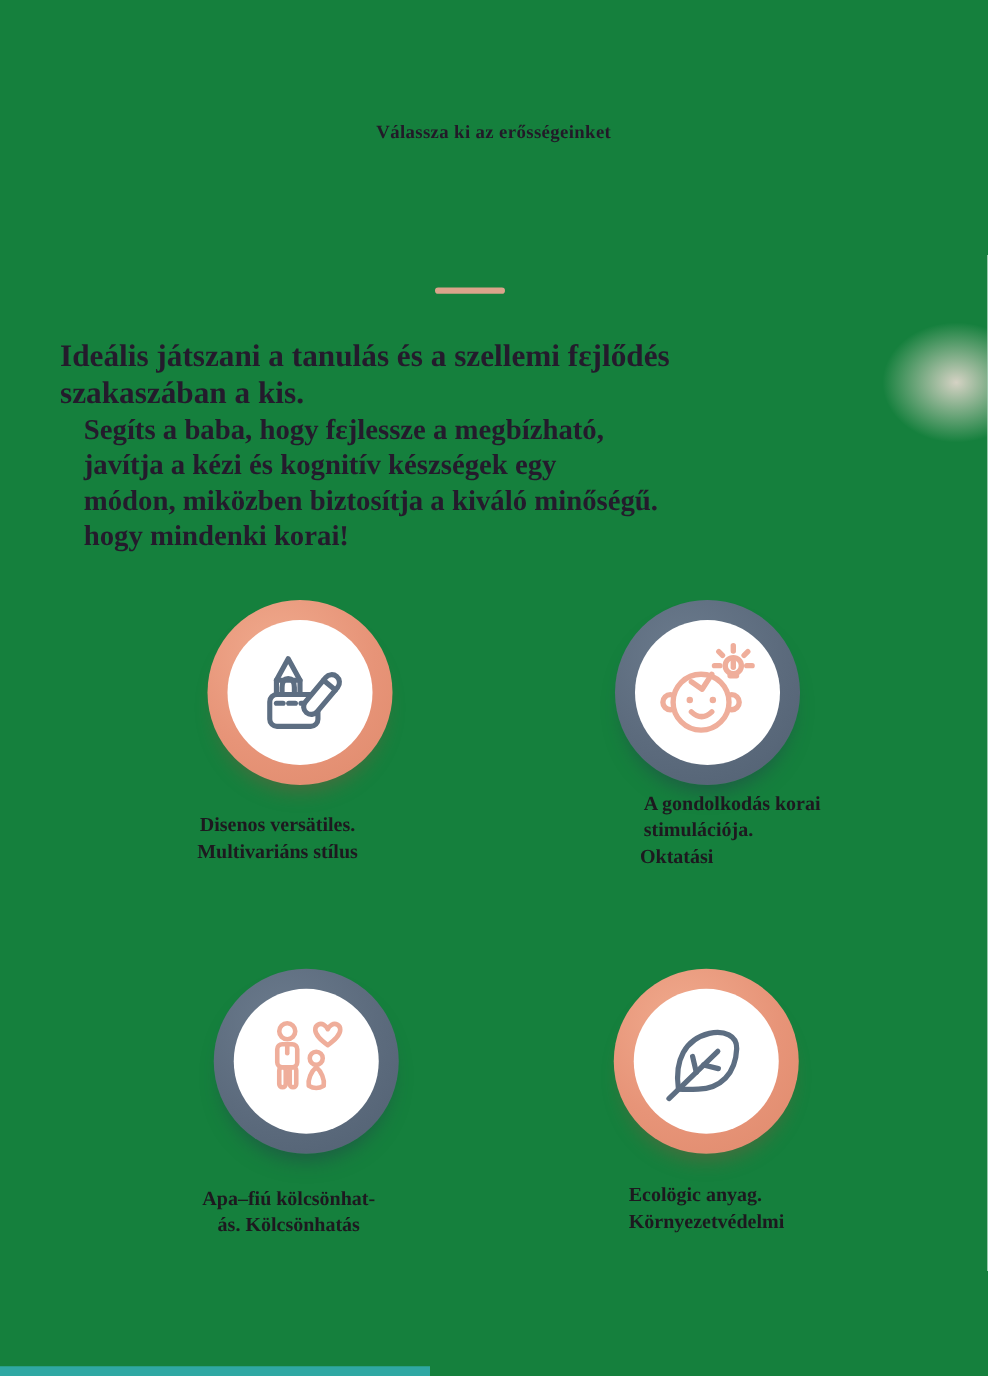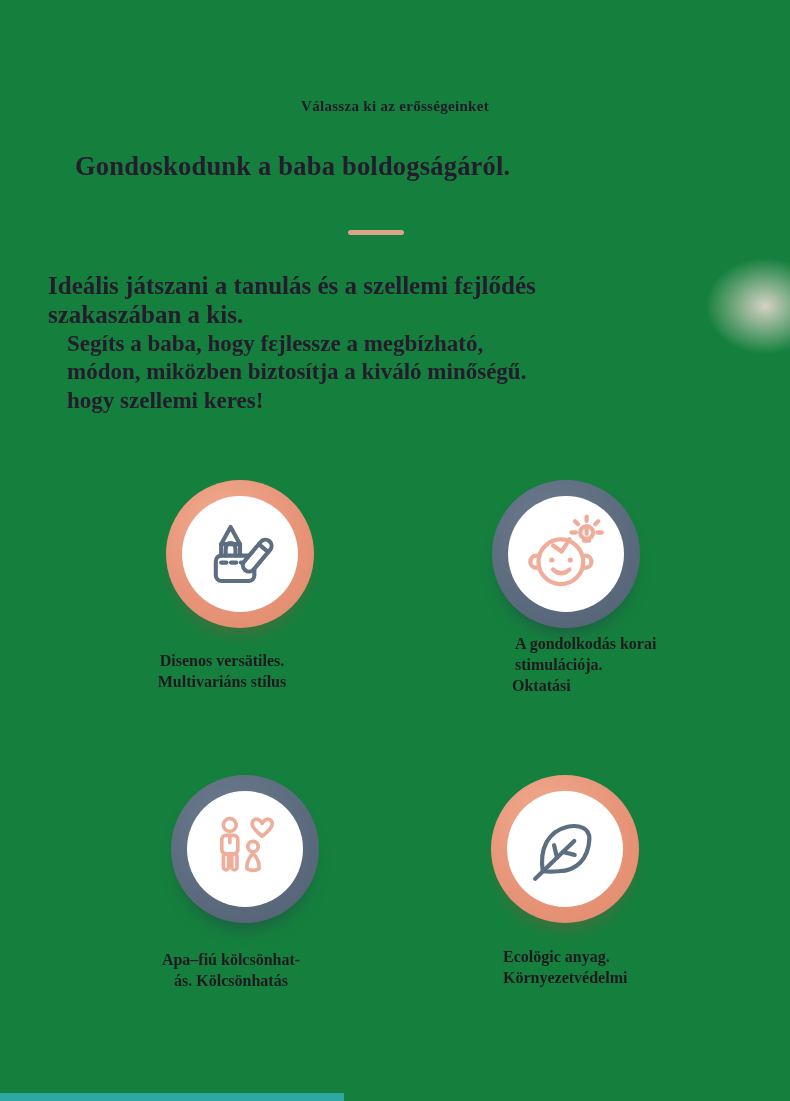--- a/index.html
+++ b/index.html
@@ -97,33 +97,33 @@
     background: #2fa8a3;
   }
 </style>
 </head>
 <body>
 
 <div class="page">
 
   <div class="eyebrow">Válassza ki az erősségeinket</div>
 
-  <div class="page-title">Gondoskodunk a baba boldogságáról.</div>
 
   <div class="divider"></div>
 
   <div class="intro">
     <div>Ideális játszani a tanulás és a szellemi fεjlődés</div>
     <div>szakaszában a kis.</div>
   </div>
 
   <div class="pitch">
     <div>Segíts a baba, hogy fεjlessze a megbízható,</div>
+    <div>javítja a kézi és kognitív készségek egy</div>
     <div>módon, miközben biztosítja a kiváló minőségű.</div>
-    <div>hogy szellemi keres!</div>
+    <div>hogy mindenki korai!</div>
   </div>
 
   <div class="feature-circle ring-salmon" style="left:166px; top:480px;">
     <div class="inner-disc">
       <svg viewBox="0 0 100 100" width="82" height="82" fill="none" stroke-width="5" stroke-linecap="round" stroke-linejoin="round" class="icon-slate">
         <path d="M27 52 V38 L38.5 17 L50 38 V52"></path>
         <line x1="27" y1="38" x2="50" y2="38"></line>
         <path d="M32.5 52 V45 Q32.5 36.5 38.5 36.5 Q44.5 36.5 44.5 45 V52"></path>
         <rect x="20.5" y="52" width="47" height="31" rx="7"></rect>
         <line x1="27" y1="60.5" x2="33.5" y2="60.5"></line>

